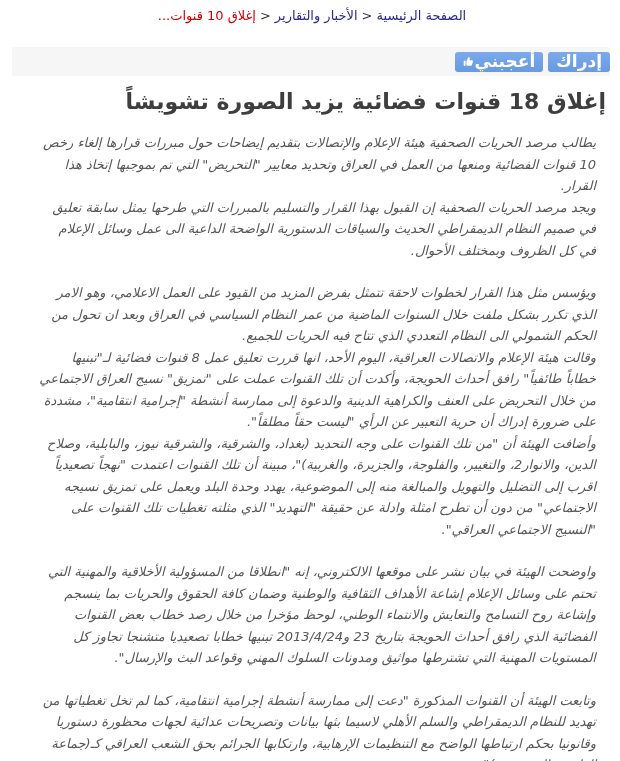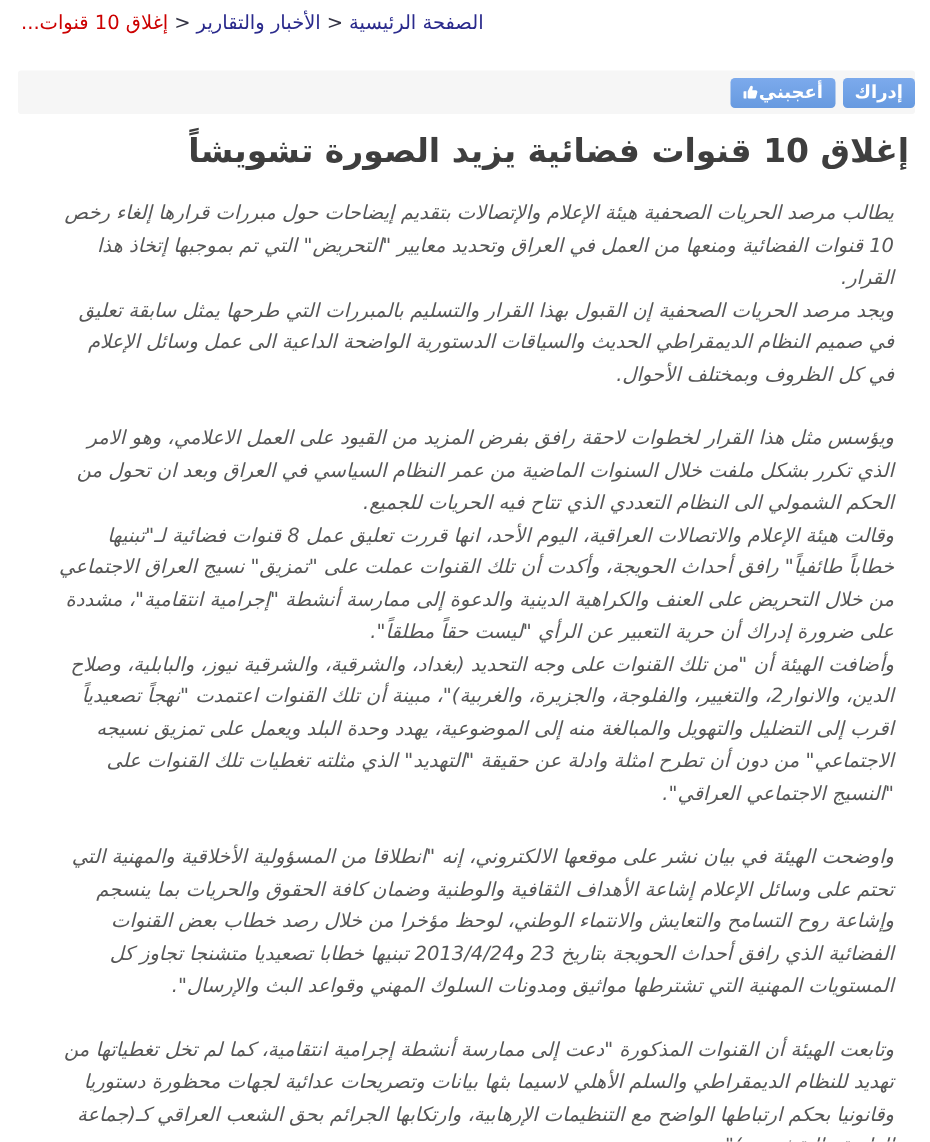--- a/index.html
+++ b/index.html
@@ -8,21 +8,21 @@
     width: 620px; height: 761px; overflow: hidden;
     font-family: "DejaVu Sans", sans-serif;
     direction: rtl;
   }
   .page { padding: 8px 10px 0 12px; }
 
   
   .breadcrumb {
     font-size: 13px;
     color: #444444;
-    text-align: left;
+    text-align: center;
     padding-left: 2px;
   }
   .breadcrumb a {
     color: #2a2a8c;
     text-decoration: none;
     cursor: pointer;
   }
   .breadcrumb .sep { margin: 0 4px; color: #333344; }
   .breadcrumb .current { color: #cc0000; }
 
@@ -43,21 +43,21 @@
     padding-left: 40px;
   }
   .fb-btn {
     display: inline-flex;
     align-items: center;
     gap: 0;
     border: none;
     background: linear-gradient(#7caaec, #679ae0);
     color: #ffffff;
     font-family: "DejaVu Sans", sans-serif;
-    font-size: 12px;
+    font-size: 17px;
     font-weight: bold;
     padding: 3px 8px 4px 8px;
     border-radius: 3px;
     height: 20px;
     cursor: pointer;
   }
   .thumb svg { display: block; }
 
   
   h1.article-title {
@@ -98,25 +98,25 @@
           </svg>
         </span>
         <span>أعجبني</span>
       </button>
       <button class="fb-btn">
         <span>إدراك</span>
       </button>
     </div>
   </div>
 
-  <h1 class="article-title">إغلاق 10 قنوات فضائية يزيد الصورة تشويشاً</h1>
+  <h1 class="article-title">إغلاق 18 قنوات فضائية يزيد الصورة تشويشاً</h1>
 
   <div class="article-body">
     <p>يطالب مرصد الحريات الصحفية هيئة الإعلام والإتصالات بتقديم إيضاحات حول مبررات قرارها إلغاء رخص 10 قنوات الفضائية ومنعها من العمل في العراق وتحديد معايير "التحريض" التي تم بموجبها إتخاذ هذا القرار.</p>
     <p class="pgap">ويجد مرصد الحريات الصحفية إن القبول بهذا القرار والتسليم بالمبررات التي طرحها يمثل سابقة تعليق في صميم النظام الديمقراطي الحديث والسياقات الدستورية الواضحة الداعية الى عمل وسائل الإعلام في كل الظروف وبمختلف الأحوال.</p>
-    <p>ويؤسس مثل هذا القرار لخطوات لاحقة رافق بفرض المزيد من القيود على العمل الاعلامي، وهو الامر الذي تكرر بشكل ملفت خلال السنوات الماضية من عمر النظام السياسي في العراق وبعد ان تحول من الحكم الشمولي الى النظام التعددي الذي تتاح فيه الحريات للجميع.</p>
+    <p>ويؤسس مثل هذا القرار لخطوات لاحقة تتمثل بفرض المزيد من القيود على العمل الاعلامي، وهو الامر الذي تكرر بشكل ملفت خلال السنوات الماضية من عمر النظام السياسي في العراق وبعد ان تحول من الحكم الشمولي الى النظام التعددي الذي تتاح فيه الحريات للجميع.</p>
     <p>وقالت هيئة الإعلام والاتصالات العراقية، اليوم الأحد، انها قررت تعليق عمل 8 قنوات فضائية لـ"تبنيها خطاباً طائفياً" رافق أحداث الحويجة، وأكدت أن تلك القنوات عملت على "تمزيق" نسيج العراق الاجتماعي من خلال التحريض على العنف والكراهية الدينية والدعوة إلى ممارسة أنشطة "إجرامية انتقامية"، مشددة على ضرورة إدراك أن حرية التعبير عن الرأي "ليست حقاً مطلقاً".</p>
     <p class="pgap">وأضافت الهيئة أن "من تلك القنوات على وجه التحديد (بغداد، والشرقية، والشرقية نيوز، والبابلية، وصلاح الدين، والانوار2، والتغيير، والفلوجة، والجزيرة، والغربية)"، مبينة أن تلك القنوات اعتمدت "نهجاً تصعيدياً اقرب إلى التضليل والتهويل والمبالغة منه إلى الموضوعية، يهدد وحدة البلد ويعمل على تمزيق نسيجه الاجتماعي" من دون أن تطرح امثلة وادلة عن حقيقة "التهديد" الذي مثلته تغطيات تلك القنوات على "النسيج الاجتماعي العراقي".</p>
     <p class="pgap">واوضحت الهيئة في بيان نشر على موقعها الالكتروني، إنه "انطلاقا من المسؤولية الأخلاقية والمهنية التي تحتم على وسائل الإعلام إشاعة الأهداف الثقافية والوطنية وضمان كافة الحقوق والحريات بما ينسجم وإشاعة روح التسامح والتعايش والانتماء الوطني، لوحظ مؤخرا من خلال رصد خطاب بعض القنوات الفضائية الذي رافق أحداث الحويجة بتاريخ 23 و2013/4/24 تبنيها خطابا تصعيديا متشنجا تجاوز كل المستويات المهنية التي تشترطها مواثيق ومدونات السلوك المهني وقواعد البث والإرسال".</p>
     <p>وتابعت الهيئة أن القنوات المذكورة "دعت إلى ممارسة أنشطة إجرامية انتقامية، كما لم تخل تغطياتها من تهديد للنظام الديمقراطي والسلم الأهلي لاسيما بثها بيانات وتصريحات عدائية لجهات محظورة دستوريا وقانونيا بحكم ارتباطها الواضح مع التنظيمات الإرهابية، وارتكابها الجرائم بحق الشعب العراقي كـ(جماعة الطريقة النقشبندية)".</p>
   </div>
 
 </div>
 
 </body></html>

